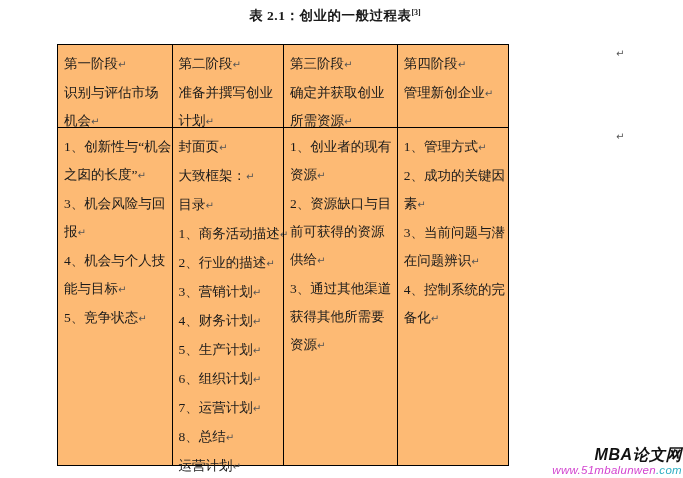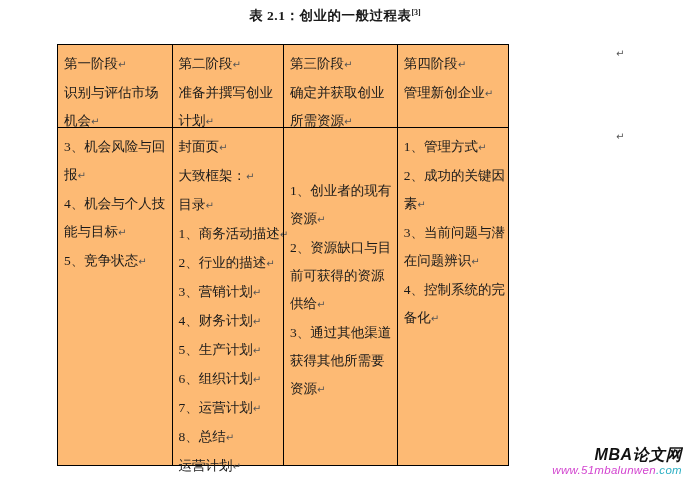--- a/index.html
+++ b/index.html
@@ -13,21 +13,21 @@
   }
   .doc-title sup{font-size:8px;vertical-align:super;letter-spacing:0;}
   .word-table{
     position:absolute;left:57px;top:44px;width:452px;height:422px;
     border:1px solid #000;box-sizing:border-box;display:flex;background:#fdba74;
   }
   .col{display:flex;flex-direction:column;box-sizing:border-box;}
   .col + .col{border-left:1px solid #000;}
   .col:nth-child(1){width:140px;}
   .col:nth-child(2){width:137px;}
-  .col:nth-child(3){width:140px;gap:44px;}
+  .col:nth-child(3){width:140px;}
   .col:nth-child(4){width:137px;}
   .cell{box-sizing:border-box;padding:5px 0 0 6px;}
   .cell.header{height:83px;border-bottom:1px solid #000;}
   .cell.body{flex:1;}
   .para{font-size:13.5px;line-height:28px;word-break:break-all;}
   .pmark{
     display:inline-block;width:0;overflow:visible;color:#555;
     font-size:10px;font-family:"DejaVu Sans",sans-serif;vertical-align:baseline;
   }
   .rowmark{
@@ -55,20 +55,21 @@
     <span>表 2.1：创业的一般过程表</span><sup>[3]</sup>
   </div>
 
   <div class="word-table" id="tbl">
       <div class="col">
         <div class="cell header">
           <div class="para"><span>第一阶段</span><span class="pmark">↵</span></div>
           <div class="para"><span>识别与评估市场机会</span><span class="pmark">↵</span></div>
         </div>
         <div class="cell body">
+          <div class="para"><span>1、创新性与“机会之囱的长度”</span><span class="pmark">↵</span></div>
           <div class="para"><span>3、机会风险与回报</span><span class="pmark">↵</span></div>
           <div class="para"><span>4、机会与个人技能与目标</span><span class="pmark">↵</span></div>
           <div class="para"><span>5、竞争状态</span><span class="pmark">↵</span></div>
         </div>
       </div>
       <div class="col">
         <div class="cell header">
           <div class="para"><span>第二阶段</span><span class="pmark">↵</span></div>
           <div class="para"><span>准备并撰写创业计划</span><span class="pmark">↵</span></div>
         </div>

